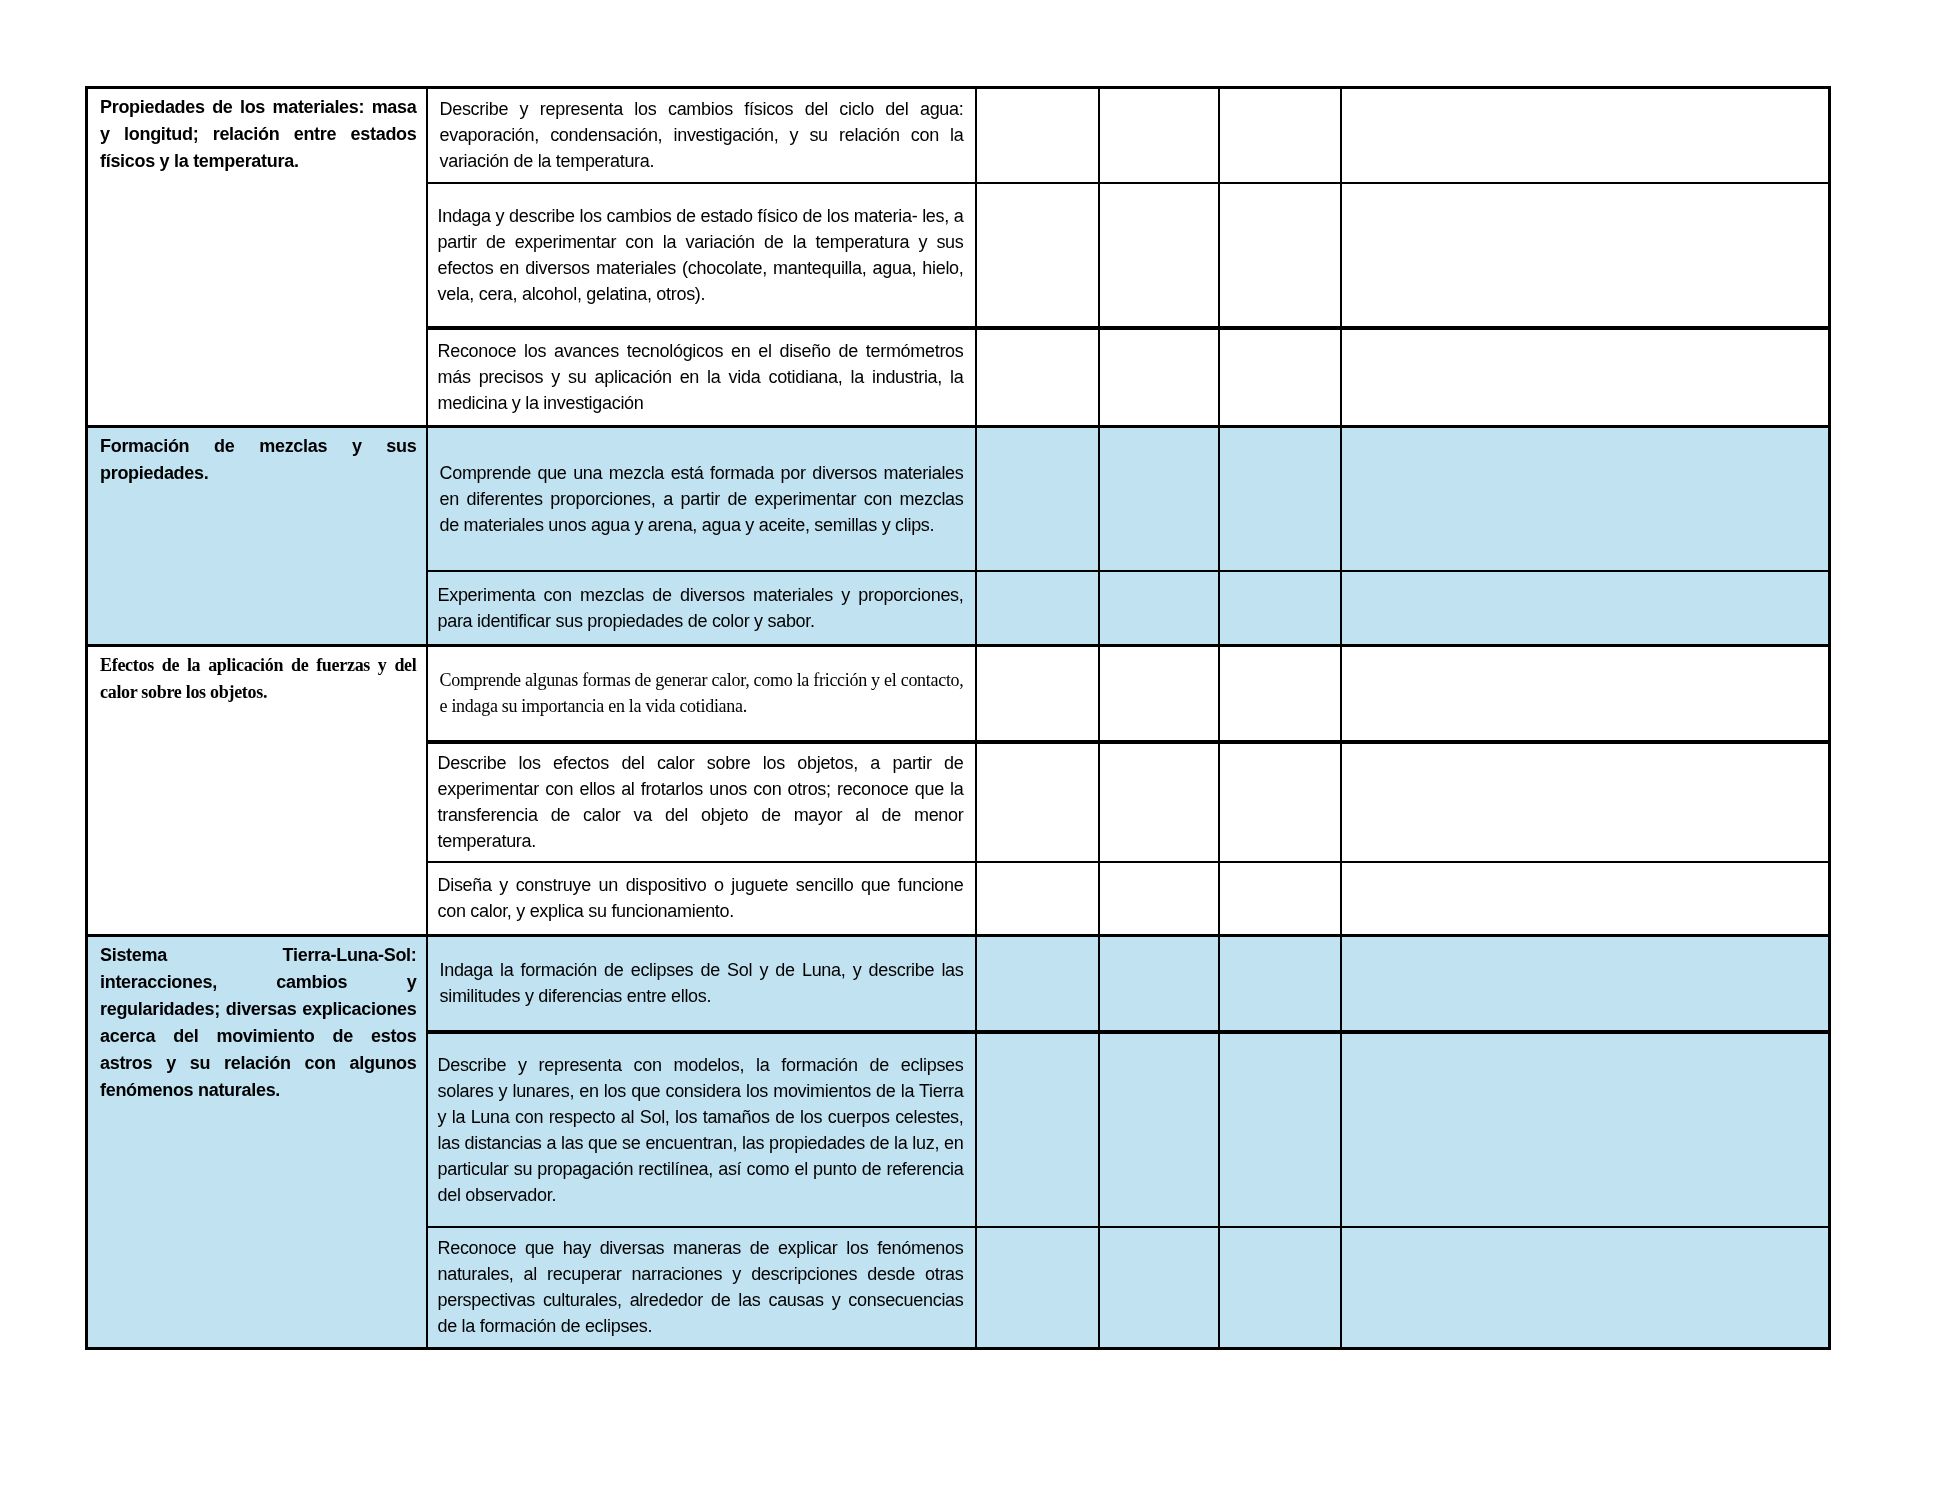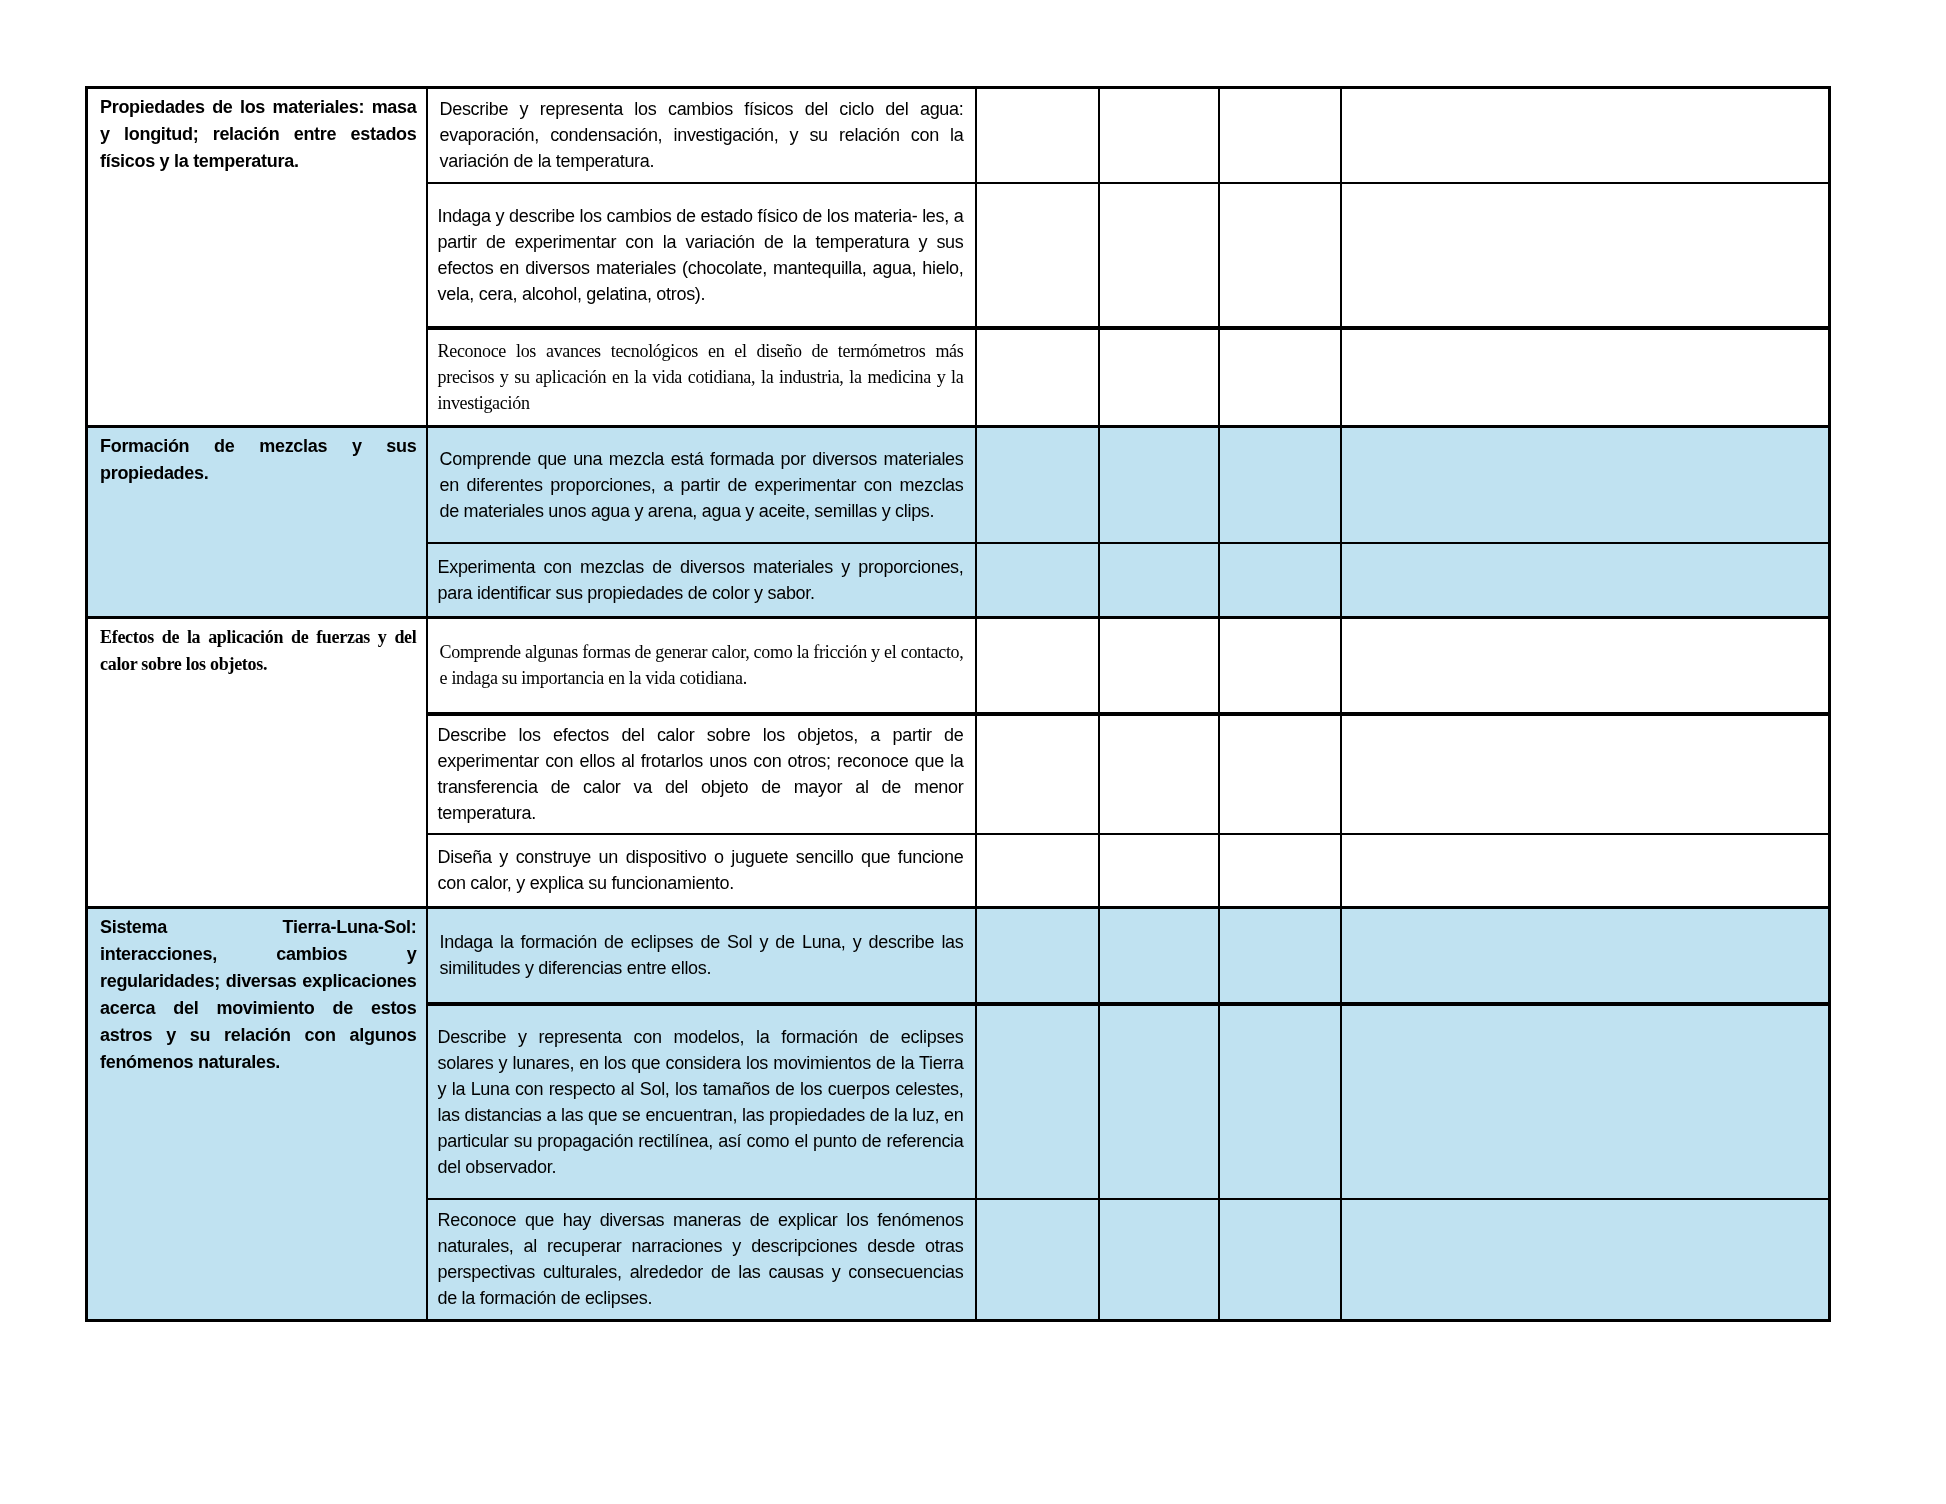--- a/index.html
+++ b/index.html
@@ -83,30 +83,30 @@
         </tr>
         <tr class="thick-bottom" style="height: 145px;">
           <td class="outcome-cell">
             <div>Indaga y describe los cambios de estado físico de los materia- les, a partir de experimentar con la variación de la temperatura y sus efectos en diversos materiales (chocolate, mantequilla, agua, hielo, vela, cera, alcohol, gelatina, otros).</div>
           </td>
           <td class="empty-cell"></td>
           <td class="empty-cell"></td>
           <td class="empty-cell"></td>
           <td class="empty-cell"></td>
         </tr>
-        <tr style="height: 99px; font-family: Liberation Serif, serif;">
+        <tr style="height: 99px;">
           <td class="outcome-cell">
             <div>Reconoce los avances tecnológicos en el diseño de termómetros más precisos y su aplicación en la vida cotidiana, la industria, la medicina y la investigación</div>
           </td>
           <td class="empty-cell"></td>
           <td class="empty-cell"></td>
           <td class="empty-cell"></td>
           <td class="empty-cell"></td>
         </tr>
-        <tr class="section-start highlight" style="height: 116px;">
+        <tr class="section-start highlight" style="height: 144px;">
           <td class="topic-cell" rowspan="2">
             <div>Formación de mezclas y sus propiedades.</div>
           </td>
           <td class="outcome-cell">
             <div>Comprende que una mezcla está formada por diversos materiales en diferentes proporciones, a partir de experimentar con mezclas de materiales unos agua y arena, agua y aceite, semillas y clips.</div>
           </td>
           <td class="empty-cell"></td>
           <td class="empty-cell"></td>
           <td class="empty-cell"></td>
           <td class="empty-cell"></td>

